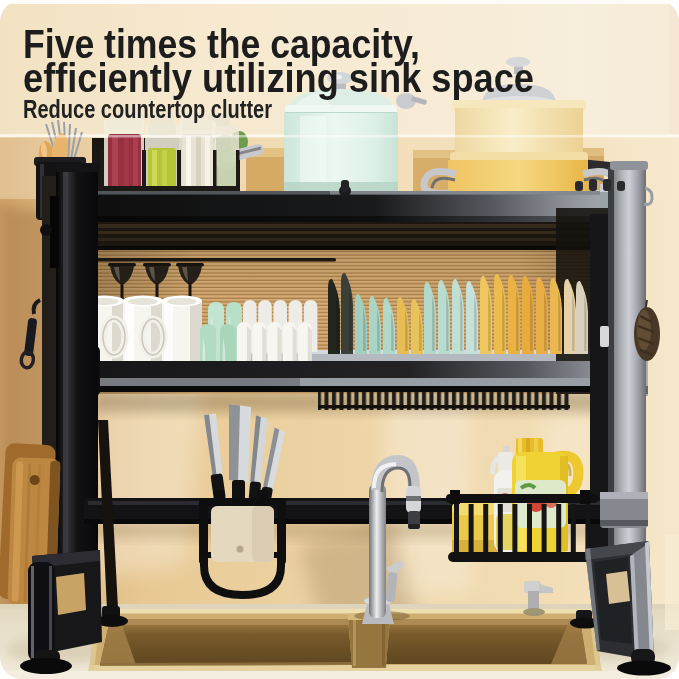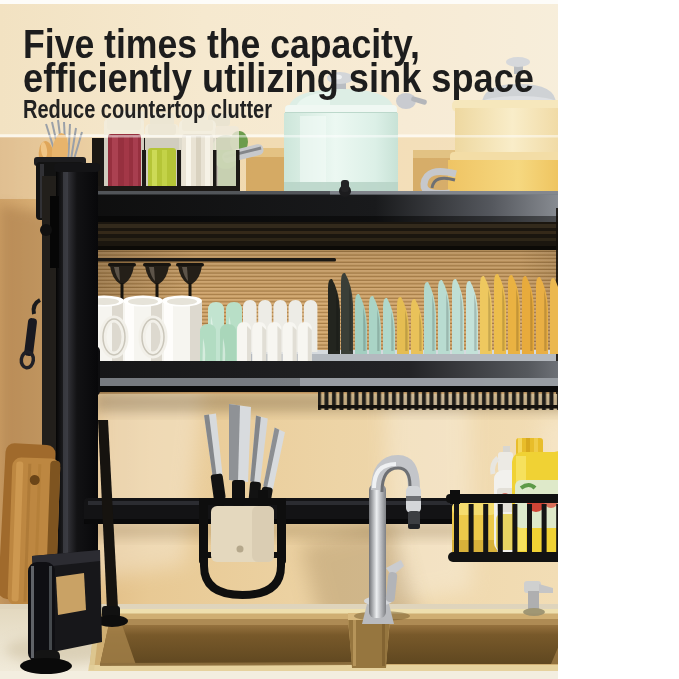--- a/index.html
+++ b/index.html
@@ -1,15 +1,15 @@
 <!DOCTYPE html>
 <html><head><meta charset="utf-8">
 <style>
 html,body{margin:0;padding:0;background:#fff;}
-#stage{width:558px;height:679px;position:relative;overflow:hidden;font-family:"Liberation Sans",sans-serif;}
+#stage{width:679px;height:679px;position:relative;overflow:hidden;font-family:"Liberation Sans",sans-serif;border-radius:22px;}
 </style></head><body>
 <div id="stage">
 <svg width="679" height="679" viewBox="0 0 679 679">
 <defs>
 <linearGradient id="wallTop" x1="0" y1="0" x2="1" y2="0">
  <stop offset="0" stop-color="#f2e2c2"></stop>
           <stop offset="0.3" stop-color="#f6e9cf"></stop>
  <stop offset="0.6" stop-color="#f7ebd5"></stop>
           <stop offset="0.85" stop-color="#f7eedb"></stop>
  <stop offset="1" stop-color="#f6ebd7"></stop>

